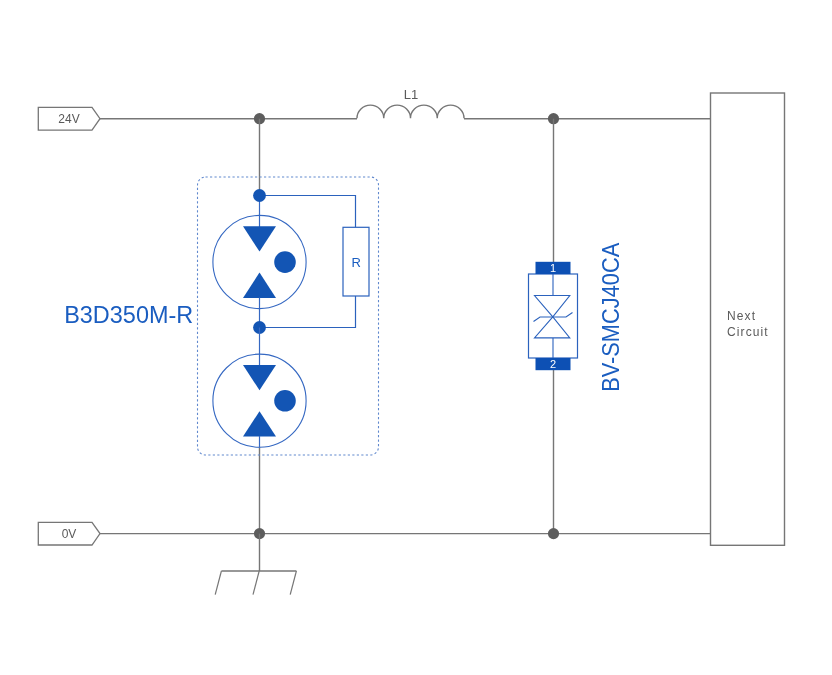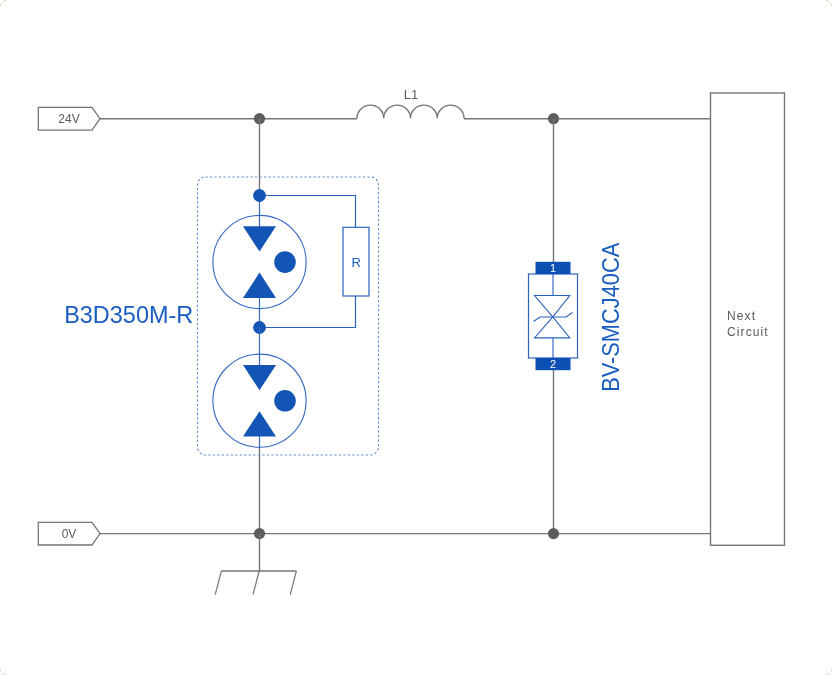--- a/index.html
+++ b/index.html
@@ -1,16 +1,16 @@
 <!DOCTYPE html>
 <html><head>
 <meta charset="utf-8">
 <style>
   html,body{margin:0;padding:0;background:#ffffff;}
-  .wrap{width:832px;height:675px;position:relative;background:#a16207;overflow:hidden;border-radius:7px;}
+  .wrap{width:832px;height:675px;position:relative;background:#a16207;overflow:hidden;}
   text{font-family:"Liberation Sans", sans-serif;}
 </style>
 </head>
 <body>
 <div class="wrap">
 <svg style="will-change:transform" width="832" height="675" viewBox="0 0 832 675">
 
   <rect x="0" y="0" width="832" height="675" fill="#ffffff"></rect>
 
   <line x1="100" y1="118.7" x2="357" y2="118.7" stroke="#767676" stroke-width="1.4"></line>

